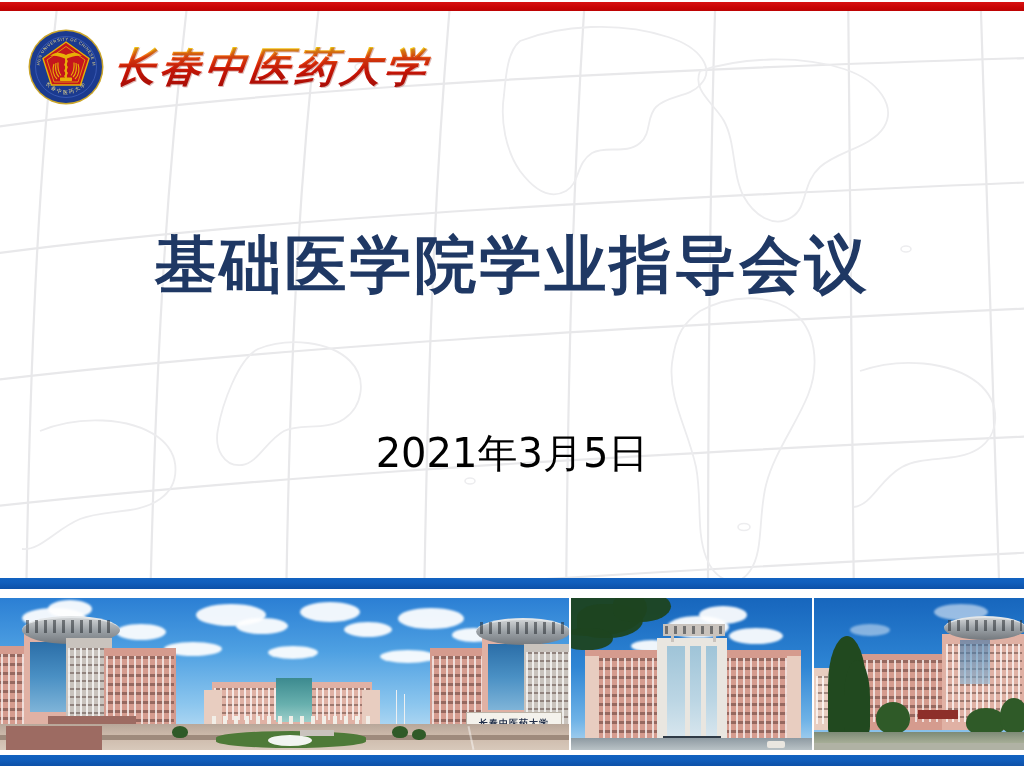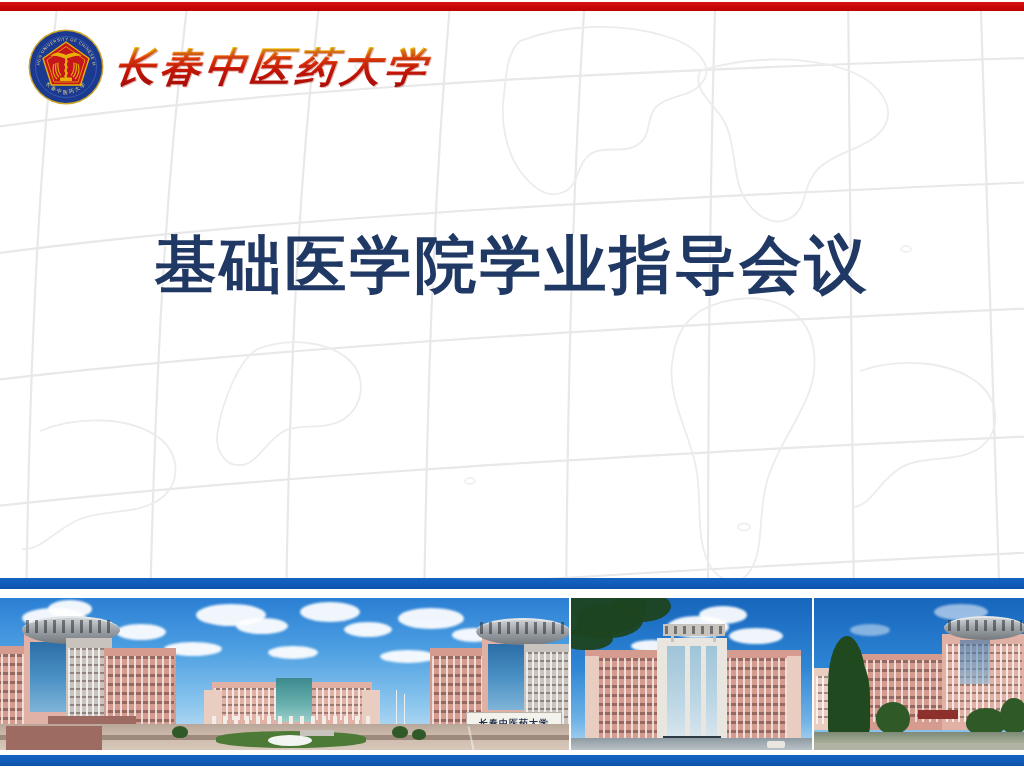--- a/index.html
+++ b/index.html
@@ -384,20 +384,21 @@
       </svg>
     </div>
 
     <div class="univ-name">
       <span class="univ-name-text">长春中医药大学</span>
     </div>
   </div>
 
   <div class="main-title">基础医学院学业指导会议</div>
 
+  <div class="date-line">2021年3月5日</div>
 
   <div class="blue-bar top"></div>
 
   <div class="photo-strip">
 
     <div class="photo pano">
       <div class="sky"></div>
 
       <div class="cloud" style="left:22px;  top:10px; width:64px; height:20px;"></div>
       <div class="cloud" style="left:48px;  top:2px;  width:44px; height:18px;"></div>

